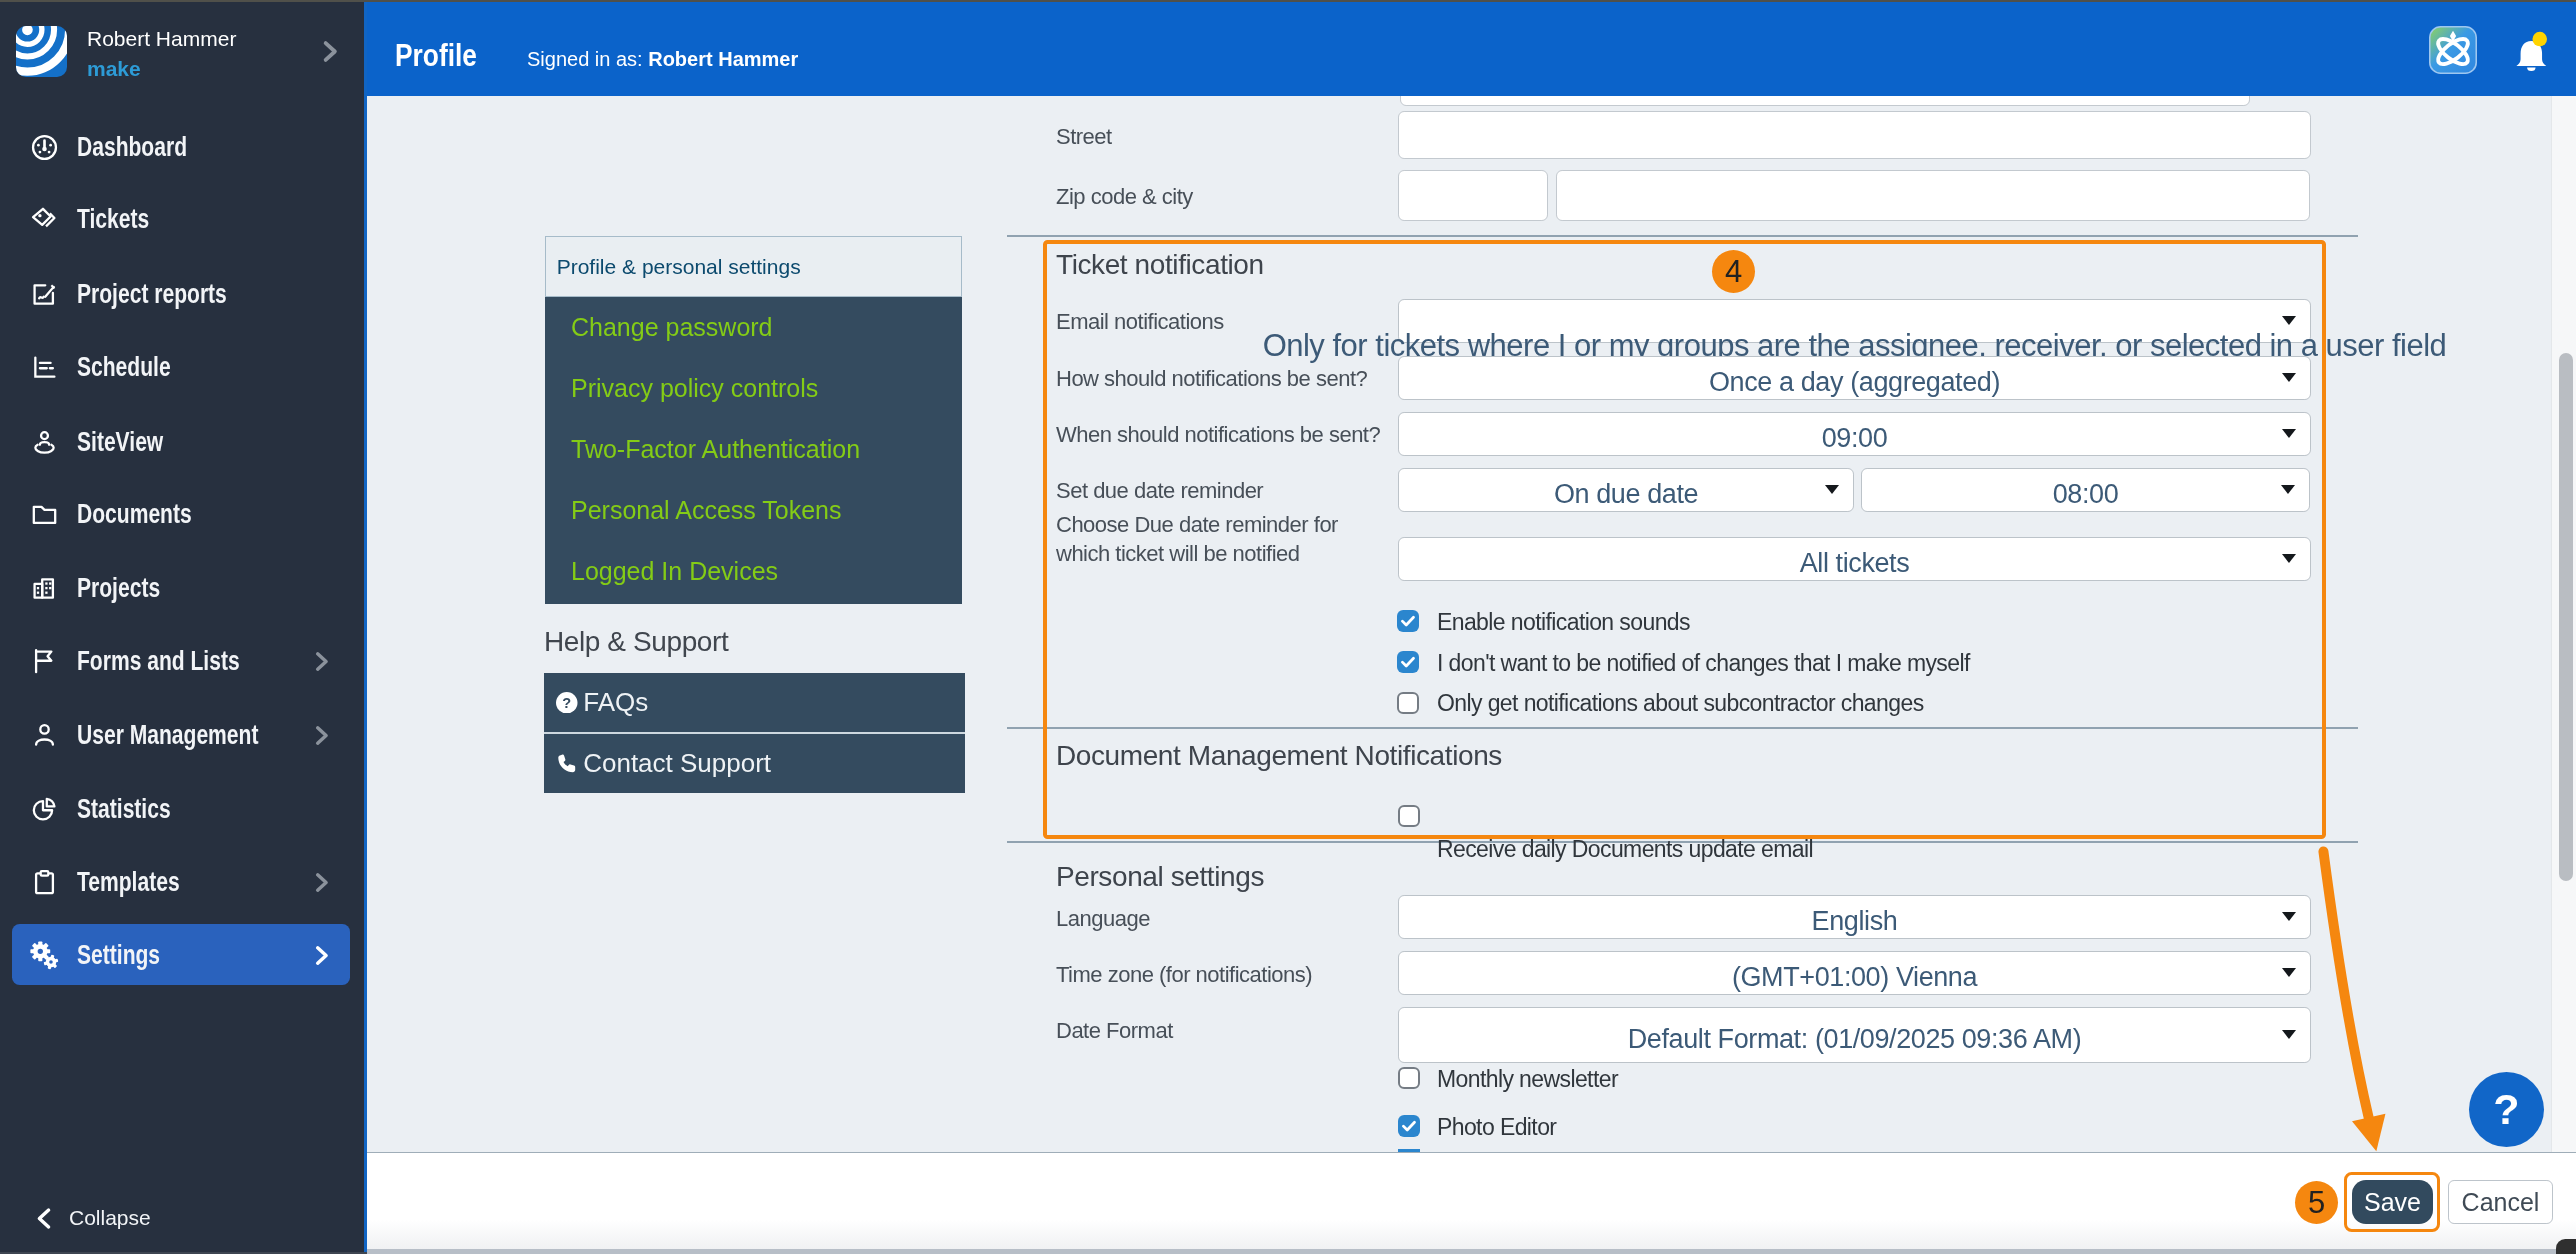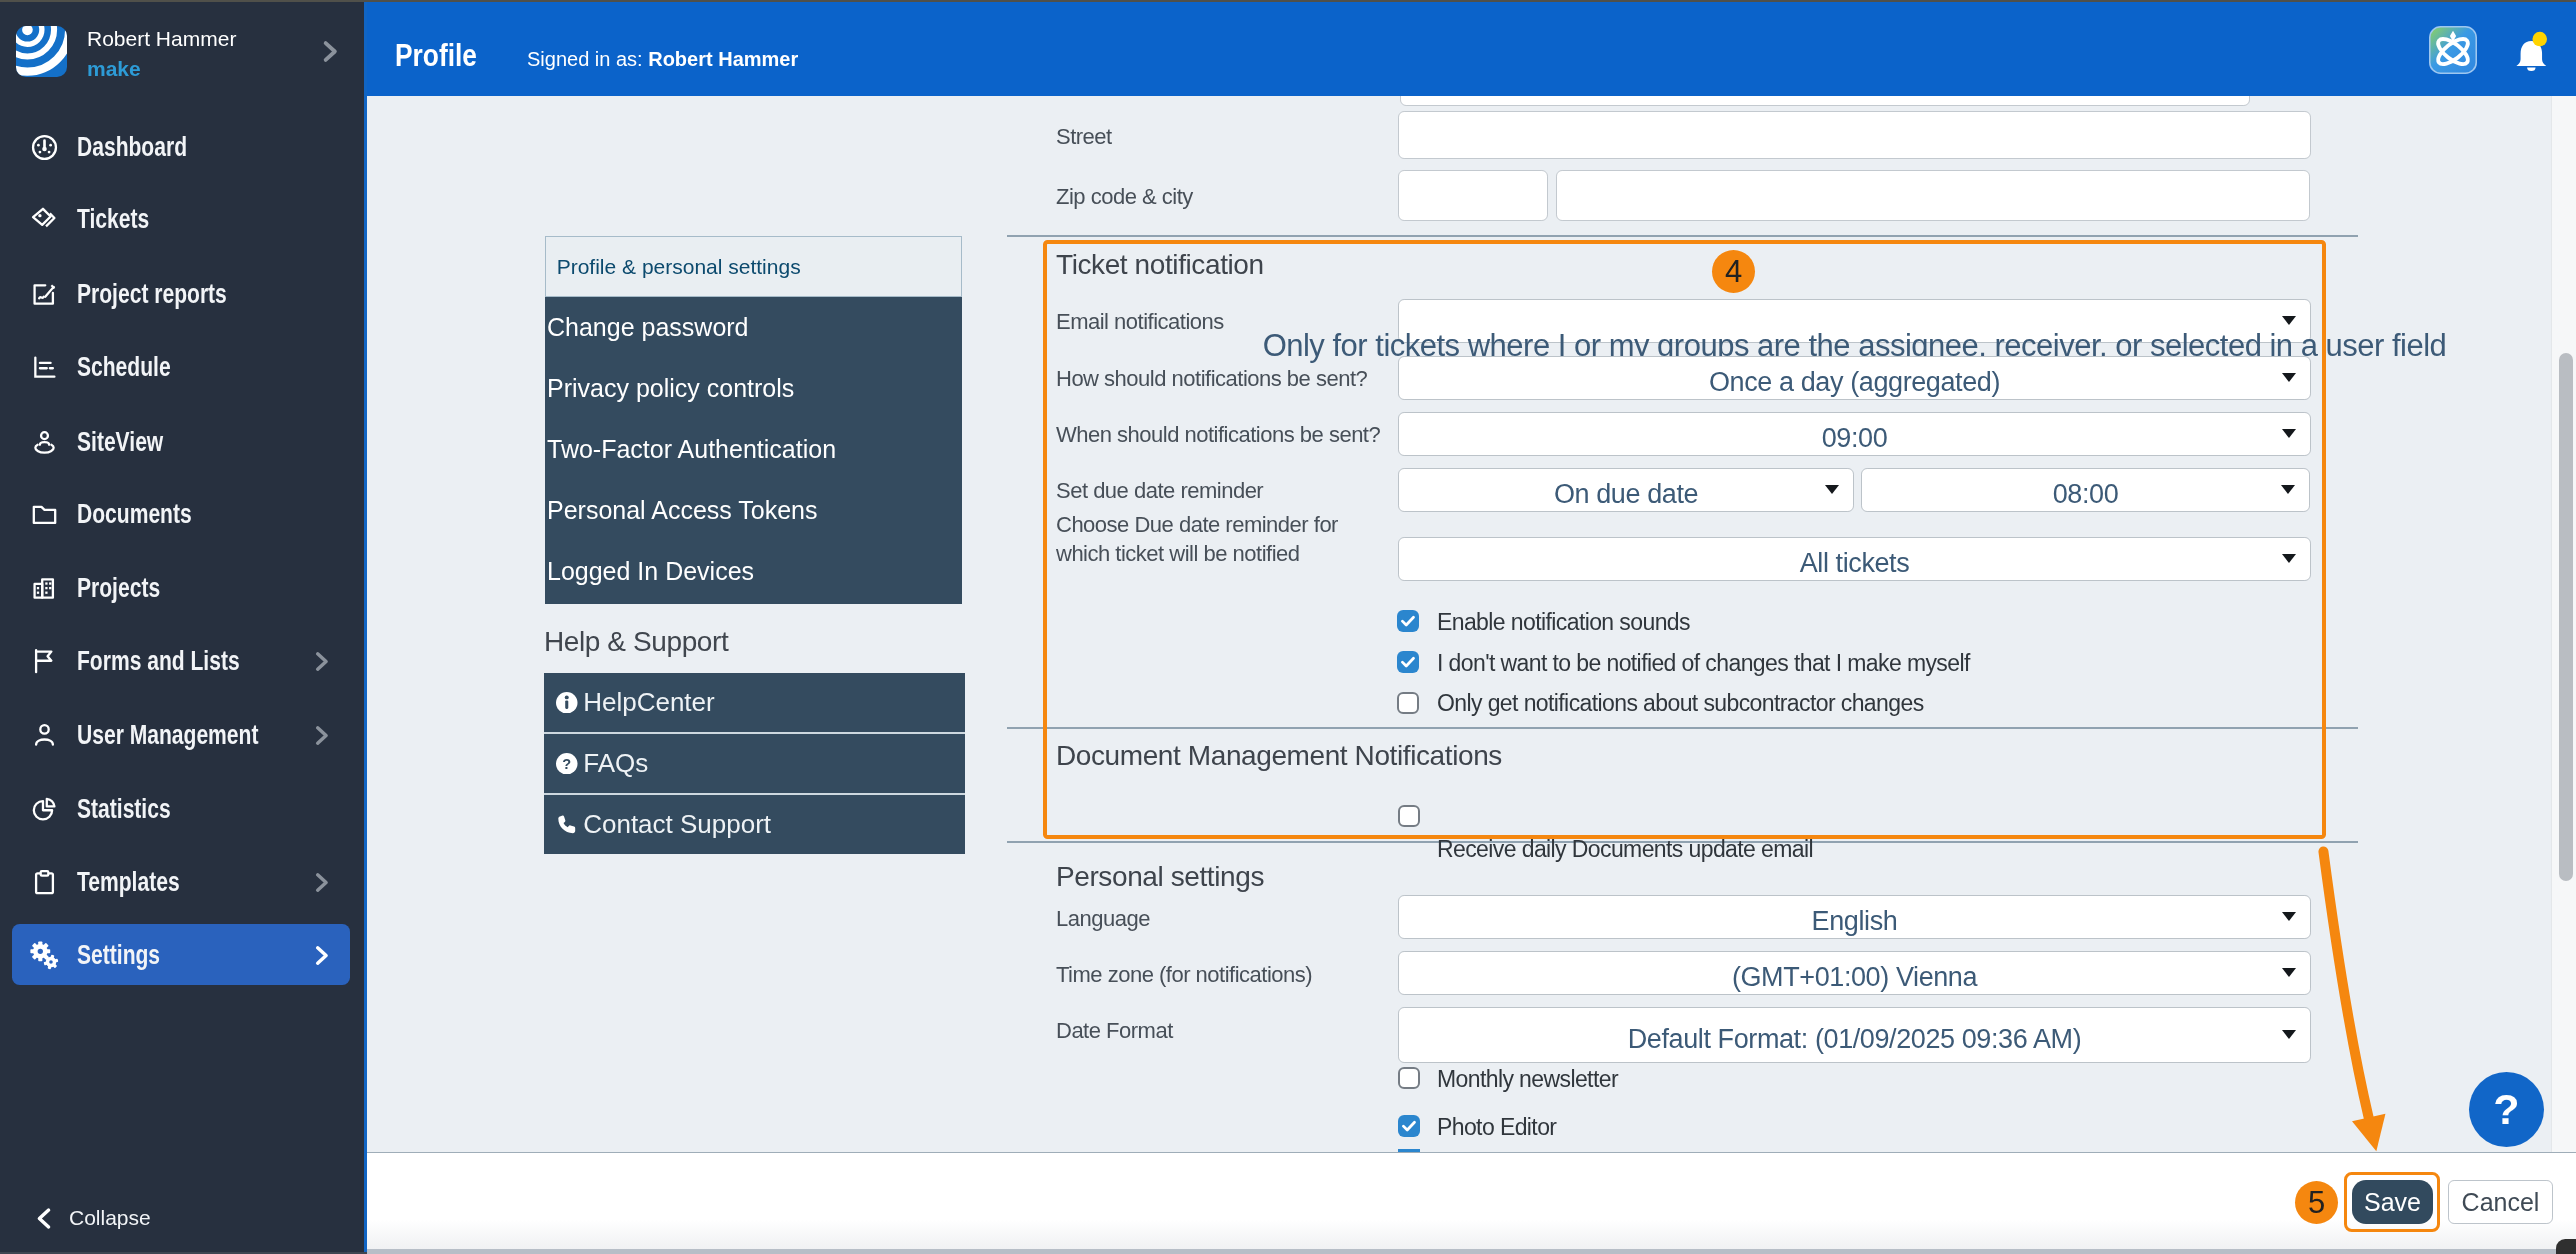--- a/index.html
+++ b/index.html
@@ -26,21 +26,21 @@
 
   
   #scrolltrack { left:2551px; top:96px; width:24.5px; height:1056px; background:#f6f7f8; border-left:0.8px solid #e4e7ea; z-index:25;}
   #scrollthumb { left:2559px; top:353px; width:14px; height:528px; background:#b9bdc2; border-radius:7px; z-index:26;}
 
   
   .navbox { left:545px; width:417px; z-index:5; }
   #navsel { top:236px; height:61px; background:#e9eef2; border:1.5px solid #a6bbc9; color:#0c4a6e;
             display:flex; align-items:center; padding-left:10.7px; font-size:21px; }
   #navdark { top:297px; height:307px; background:#344b5f; }
-  #navdark .item { height:61px; display:flex; align-items:center; padding-left:2px; font-size:25px; color:#ffffff; }
+  #navdark .item { height:61px; display:flex; align-items:center; padding-left:26px; font-size:25px; color:#84cc16; }
   #helphead { left:544px; top:628px; font-size:28px; color:#40464e; z-index:5; line-height:1; letter-spacing:-0.4px;}
   #helpbox { left:544px; top:673px; width:421px; z-index:5; }
   #helpbox .hitem { height:61px; background:#344b5f; display:flex; align-items:center; padding-left:12.3px; font-size:26px; color:#eef2f5; border-bottom:2.3px solid #cdd8df; box-sizing:content-box; height:59px; }
   #helpbox .hitem:last-child { border-bottom:none; }
   #helpbox .hico { width:21.5px; height:21.5px; margin-right:5.4px; }
 
   
   .flabel { position:absolute; left:1056px; font-size:22px; color:#474f58; z-index:4; line-height:1.3; letter-spacing:-0.5px; }
   .inp { position:absolute; background:#fff; border:1.5px solid #c3c9cf; border-radius:6.1px; z-index:4; }
   .sel { position:absolute; background:#fff; border:1.5px solid #bcc3c9; border-radius:6.1px; z-index:4;
@@ -311,27 +311,20 @@
 <div class="abs navbox" id="navdark">
   <div class="item">Change password</div>
   <div class="item">Privacy policy controls</div>
   <div class="item">Two-Factor Authentication</div>
   <div class="item">Personal Access Tokens</div>
   <div class="item">Logged In Devices</div>
 </div>
 <div class="abs" id="helphead">Help &amp; Support</div>
 <div class="abs" id="helpbox">
   <div class="hitem">
-    <svg class="hico" viewBox="0 0 28 28">
-        <circle cx="14" cy="14" r="14" fill="#fff"></circle>
-        <rect x="12" y="11" width="4" height="11" rx="1.5" fill="#344b5f"></rect>
-        <circle cx="14" cy="7" r="2.6" fill="#344b5f"></circle>
-      </svg>
-    HelpCenter</div>
-  <div class="hitem">
     <svg class="hico" viewBox="0 0 28 28" style="font-size:34px">
         <circle cx="14" cy="14" r="14" fill="#fff"></circle>
         <text x="14" y="21" text-anchor="middle" font-size="19" font-weight="bold" fill="#344b5f" font-family="Liberation Sans, sans-serif">?</text>
       </svg>
     FAQs</div>
   <div class="hitem">
     <svg class="hico" viewBox="0 0 28 28">
         <path d="M6 3 C4.5 3 3 4.5 3 6 C3 16.5 11.5 25 22 25 C23.5 25 25 23.5 25 22 L25 18.5 C25 17.5 24.4 16.7 23.5 16.4 L18.8 14.9 C18 14.6 17.1 14.9 16.6 15.5 L15.2 17.2 C12.8 16 10.9 14.1 9.8 11.8 L11.5 10.4 C12.1 9.9 12.4 9 12.1 8.2 L10.6 3.5 C10.3 2.6 9.5 2 8.5 2 Z" fill="#fff"></path>
       </svg>
     Contact Support</div>

